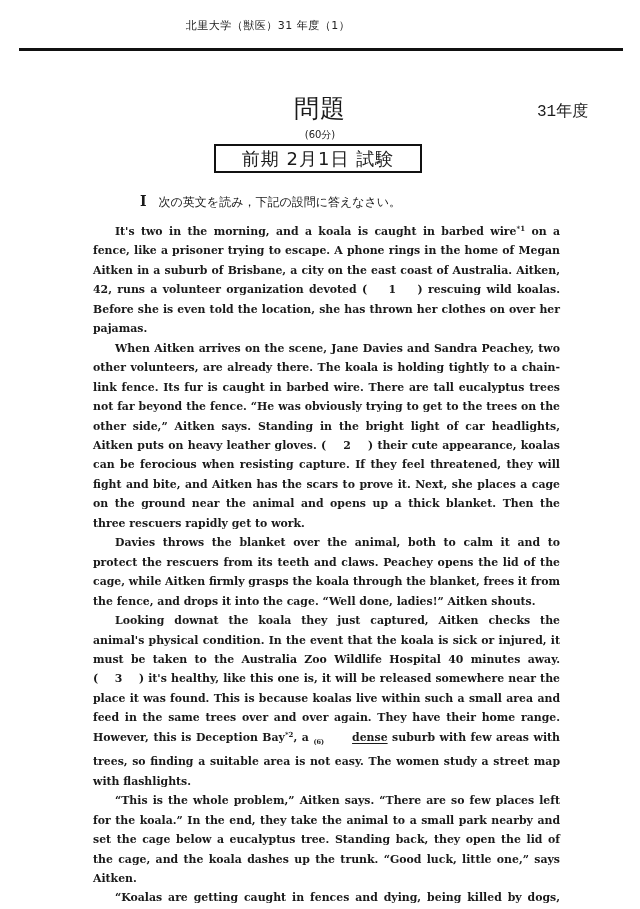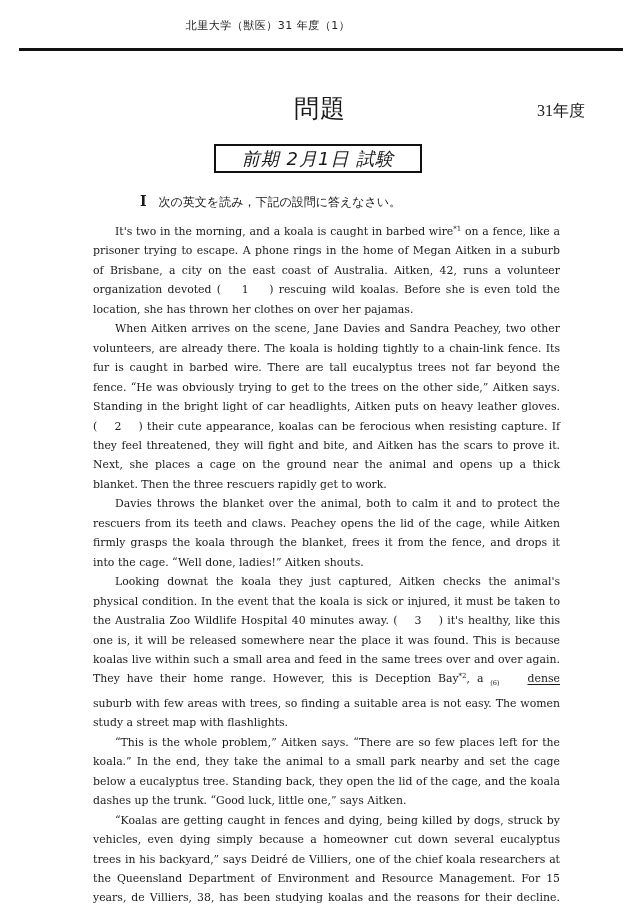--- a/index.html
+++ b/index.html
@@ -5,47 +5,48 @@
     html, body { margin: 0; padding: 0; background: #ffffff; }
     body { width: 640px; height: 909px; position: relative; overflow: hidden; color: #1a1a1a; }
     .page { position: absolute; left: 0; top: 0; width: 640px; height: 909px; }
     .running-header { position: absolute; top: 18px; left: 0; width: 536px; text-align: center;
       font-family: "DejaVu Sans", sans-serif; font-size: 11px; letter-spacing: 0.5px; color: #222; }
     .header-rule { position: absolute; top: 48px; left: 19px; width: 604px; height: 3px; background: #111; }
     .subject { position: absolute; top: 70px; left: 68px; font-family: "DejaVu Sans", sans-serif;
       font-size: 28px; letter-spacing: 12px; color: #1a1a1a; }
     .mondai { position: absolute; top: 92px; left: 0; width: 640px; text-align: center;
       font-family: "DejaVu Sans", sans-serif; font-size: 25px; color: #1a1a1a; letter-spacing: 1px; }
-    .year { position: absolute; top: 101px; left: 537px; font-family: Liberation Serif, serif;
+    .year { position: absolute; top: 101px; left: 537px; font-family: Liberation Mono, monospace;
       font-size: 16px; color: #1a1a1a; text-align: right; }
     .duration { position: absolute; top: 128px; left: 0; width: 640px; text-align: center;
       font-family: "DejaVu Sans", sans-serif; font-size: 10px; color: #222; }
     .exam-box { position: absolute; top: 144px; left: 214px; width: 208px; height: 29px;
       border: 2px solid #111; box-sizing: border-box; text-align: center;
-      font-family: "DejaVu Sans", sans-serif; font-size: 18px; line-height: 25px; color: #1a1a1a; letter-spacing: 1px; font-style: italic; }
+      font-family: "DejaVu Sans", sans-serif; font-size: 18px; line-height: 25px; color: #1a1a1a; letter-spacing: 1px; }
     .section { position: absolute; top: 193px; left: 96px; font-family: "DejaVu Serif", serif; font-size: 12px; color: #1a1a1a; margin-left: 44px; }
     .section .num { font-weight: bold; font-size: 14px; margin-right: 12px; }
     .body-text { position: absolute; top: 222px; left: 93px; width: 467px;
       font-family: "DejaVu Serif", serif; font-size: 10.9px; line-height: 19.45px; color: #1a1a1a; text-align: justify; }
-    .body-text p { margin: 0; text-indent: 22px; }
+    .body-text p { margin: 0; text-indent: 22px; font-weight: bold; }
     sup { font-size: 7px; vertical-align: 4px; line-height: 0; }
     .marker { font-size: 6.5px; vertical-align: -3px; margin-right: 1px; }
     .ul { text-decoration: underline; text-underline-offset: 2px; margin-left: 27px; }
     .blank { white-space: pre; }
   </style>
 </head>
 <body>
 
 <div class="page">
 
   <div class="running-header">北里大学（獣医）31 年度（1）</div>
   <div class="header-rule"></div>
 
   <div class="mondai">問題</div>
   <div class="year">31年度</div>
+  <div class="duration">(60分)</div>
   <div class="exam-box">前期 2月1日 試験</div>
 
   <div class="section">
     <span class="num">I</span><span>次の英文を読み，下記の設問に答えなさい。</span>
   </div>
 
   <div class="body-text">
     <p><span>It's two in the morning, and a koala is caught in barbed wire</span><sup>*1</sup><span> on a fence, like a prisoner trying to escape.  A phone rings in the home of Megan Aitken in a suburb of Brisbane, a city on the east coast of Australia.  Aitken, 42, runs a volunteer organization devoted </span><span class="blank">(    1    )</span><span> rescuing wild koalas.  Before she is even told the location, she has thrown her clothes on over her pajamas.</span></p>
 
     <p><span>When Aitken arrives on the scene, Jane Davies and Sandra Peachey, two other volunteers, are already there.  The koala is holding tightly to a chain-link fence.  Its fur is caught in barbed wire.  There are tall eucalyptus trees not far beyond the fence.  “He was obviously trying to get to the trees on the other side,” Aitken says.  Standing in the bright light of car headlights, Aitken puts on heavy leather gloves.  </span><span class="blank">(    2    )</span><span> their cute appearance, koalas can be ferocious when resisting capture.  If they feel threatened, they will fight and bite, and Aitken has the scars to prove it.  Next, she places a cage on the ground near the animal and opens up a thick blanket.  Then the three rescuers rapidly get to work.</span></p>

